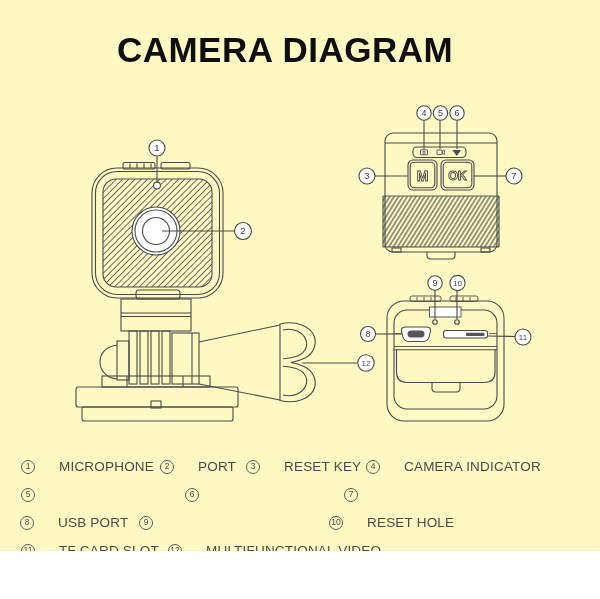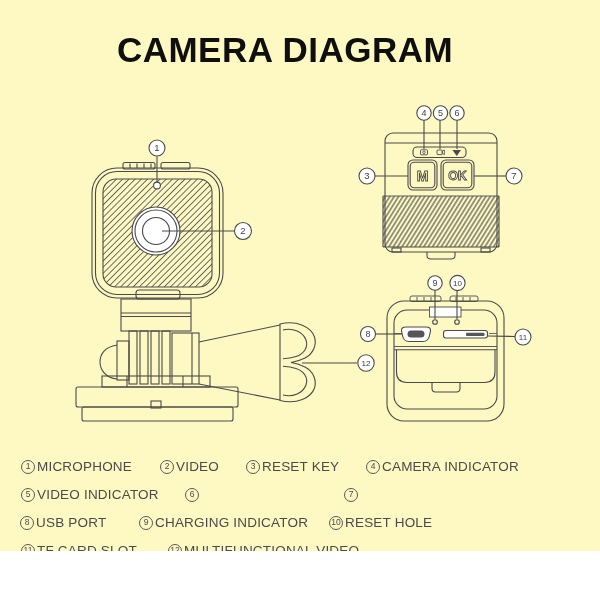--- a/index.html
+++ b/index.html
@@ -7,21 +7,21 @@
         font-family:"Liberation Sans", sans-serif;}
   .title{position:absolute;top:30px;left:0;width:570px;text-align:center;
          font-size:35px;font-weight:bold;letter-spacing:0.5px;color:#0f0f0f;margin:0;}
   .diagram-svg{position:absolute;left:0;top:0;width:600px;height:599px;}
 
   
   .legend-item{position:absolute;display:flex;align-items:center;height:15px;}
   .legend-item .num{box-sizing:border-box;width:14px;height:14px;border:1.2px solid #5a5a5a;
         border-radius:50%;color:#4a4a4a;font-size:8.5px;line-height:11.5px;text-align:center;
         flex:0 0 14px;}
-  .legend-item .lab{margin-left:2px;font-size:13.5px;letter-spacing:0.2px;color:#4a4a4a;
+  .legend-item .lab{margin-left:24px;font-size:13.5px;letter-spacing:0.2px;color:#4a4a4a;
         white-space:nowrap;}
   .li-0{left:21px;top:459px;}  .li-1{left:160px;top:459px;} .li-2{left:246px;top:459px;} .li-3{left:366px;top:459px;}
   .li-4{left:21px;top:487px;}  .li-5{left:185px;top:487px;} .li-6{left:344px;top:487px;}
   .li-7{left:20px;top:515px;}  .li-8{left:139px;top:515px;} .li-9{left:329px;top:515px;}
   .li-10{left:21px;top:543px;} .li-11{left:168px;top:543px;}
 
   svg text{font-family:"Liberation Sans", sans-serif;}
   .co-num{fill:#3f3f3f;}
 </style>
 </head>
@@ -245,47 +245,45 @@
     </g>
   </svg>
 
   <div>
     <div class="legend-item li-0">
       <span class="num">1</span>
       <span class="lab">MICROPHONE</span>
     </div>
     <div class="legend-item li-1">
       <span class="num">2</span>
-      <span class="lab">VIDEO</span>
+      <span class="lab">PORT</span>
     </div>
     <div class="legend-item li-2">
       <span class="num">3</span>
       <span class="lab">RESET KEY</span>
     </div>
     <div class="legend-item li-3">
       <span class="num">4</span>
       <span class="lab">CAMERA INDICATOR</span>
     </div>
     <div class="legend-item li-4">
       <span class="num">5</span>
-      <span class="lab">VIDEO INDICATOR</span>
     </div>
     <div class="legend-item li-5">
       <span class="num">6</span>
     </div>
     <div class="legend-item li-6">
       <span class="num">7</span>
     </div>
     <div class="legend-item li-7">
       <span class="num">8</span>
       <span class="lab">USB PORT</span>
     </div>
     <div class="legend-item li-8">
       <span class="num">9</span>
-      <span class="lab">CHARGING INDICATOR</span>
     </div>
     <div class="legend-item li-9">
       <span class="num">10</span>
       <span class="lab">RESET HOLE</span>
     </div>
     <div class="legend-item li-10">
       <span class="num">11</span>
       <span class="lab">TF CARD SLOT</span>
     </div>
     <div class="legend-item li-11">

